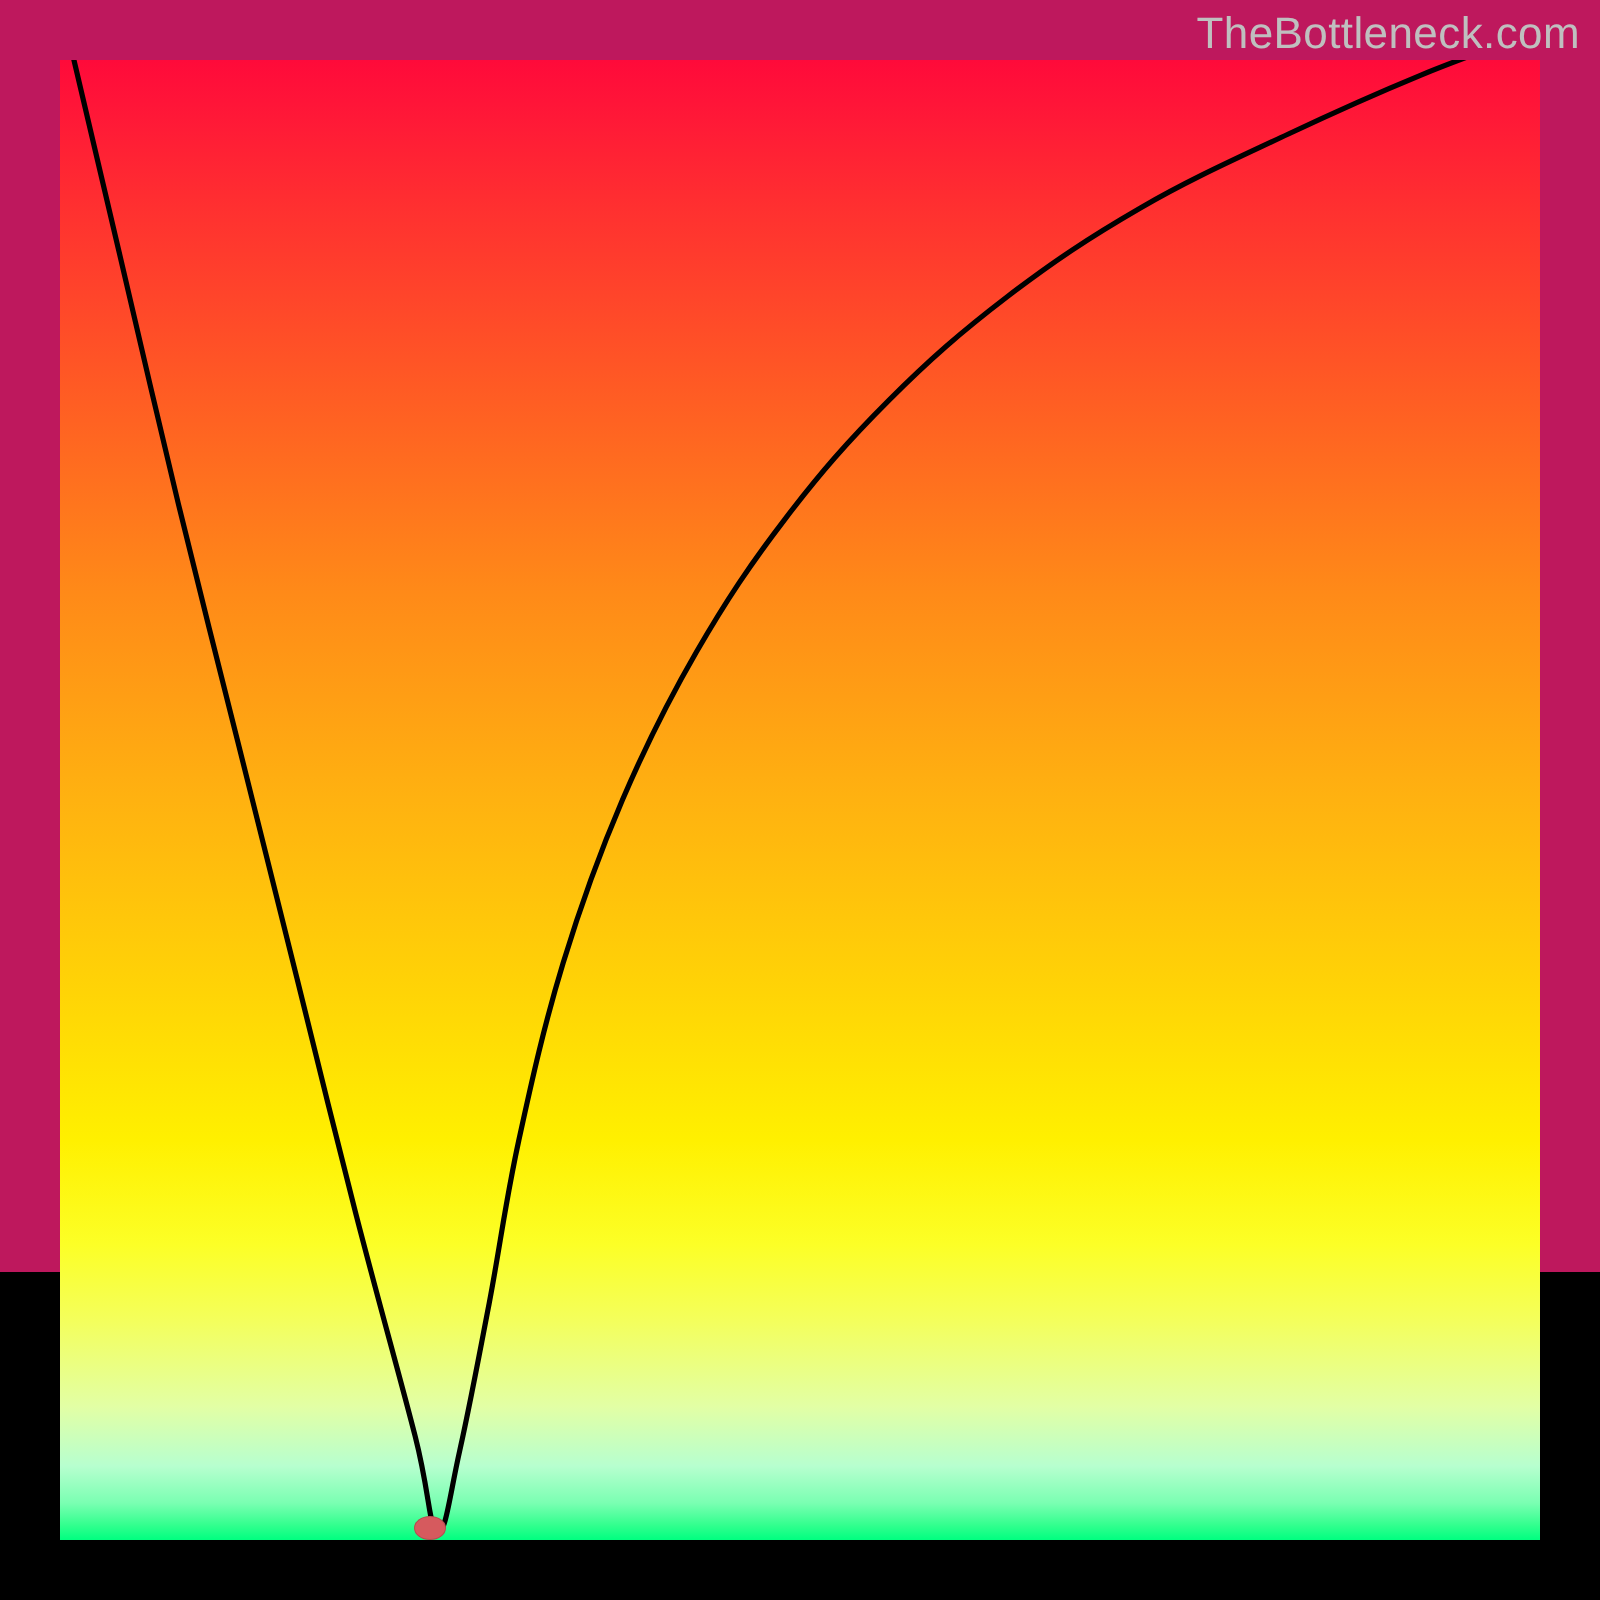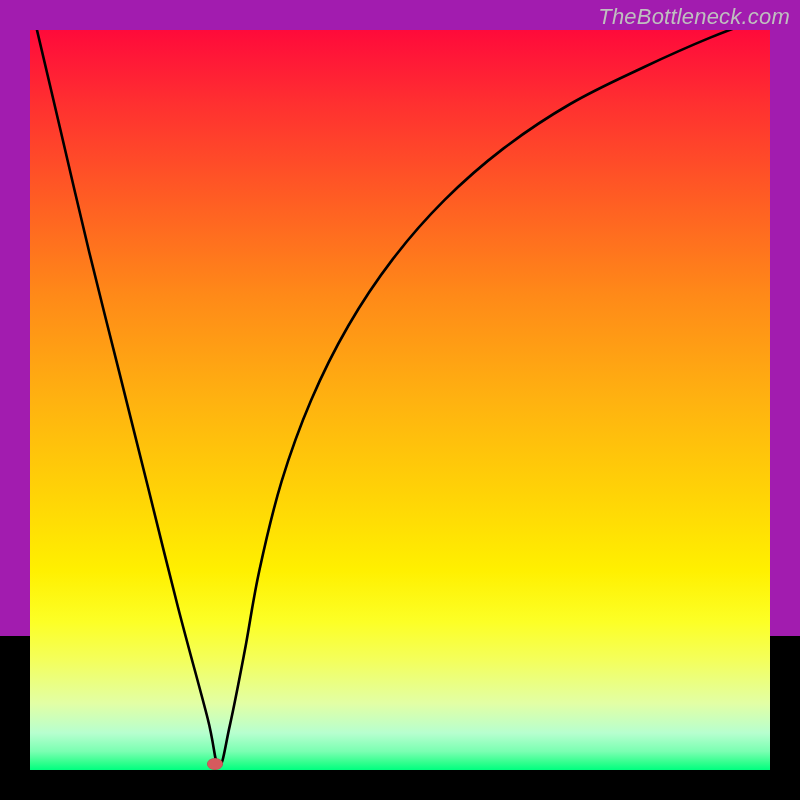--- a/index.html
+++ b/index.html
@@ -8,22 +8,21 @@
     width: 800px;
     height: 800px;
     overflow: hidden;
     background: #000;
     font-family: Arial, Helvetica, sans-serif;
   }
   .frame {
     position: relative;
     width: 800px;
     height: 636px;
-    background: #a21caf;
-    font-style: italic;
+    background: #be185d;
   }
   .plot-area {
     position: absolute;
     left: 30px;
     top: 30px;
     width: 740px;
     height: 740px;
     overflow: hidden;
   }
   .gradient {

